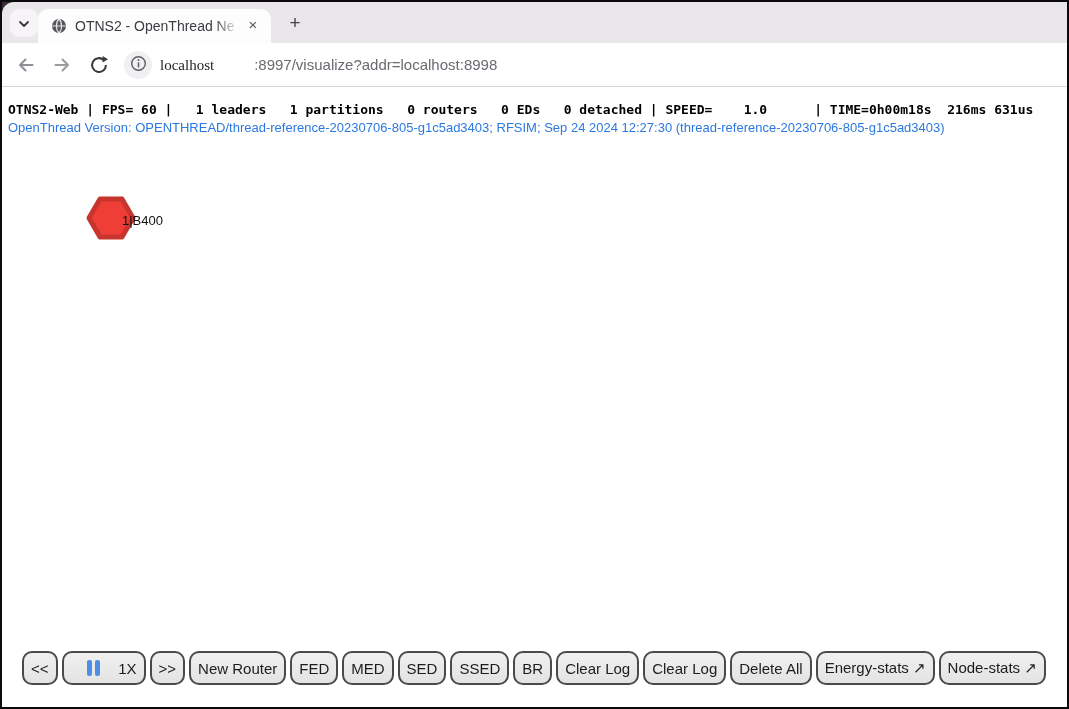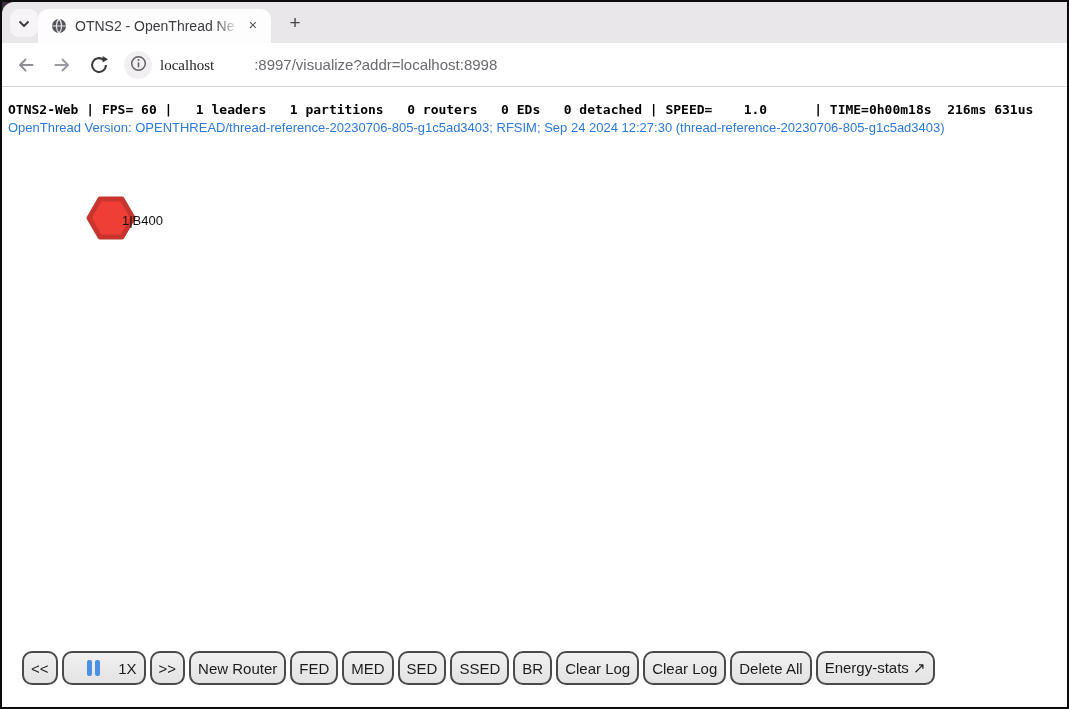--- a/index.html
+++ b/index.html
@@ -158,14 +158,15 @@
     <button class="tbtn">New Router</button>
     <button class="tbtn">FED</button>
     <button class="tbtn">MED</button>
     <button class="tbtn">SED</button>
     <button class="tbtn">SSED</button>
     <button class="tbtn">BR</button>
     <button class="tbtn">Clear Log</button>
     <button class="tbtn">Clear Log</button>
     <button class="tbtn">Delete All</button>
     <button class="tbtn">Energy-stats ↗</button>
+    <button class="tbtn">Node-stats ↗</button>
   </div>
 </div>
 
 </body></html>

